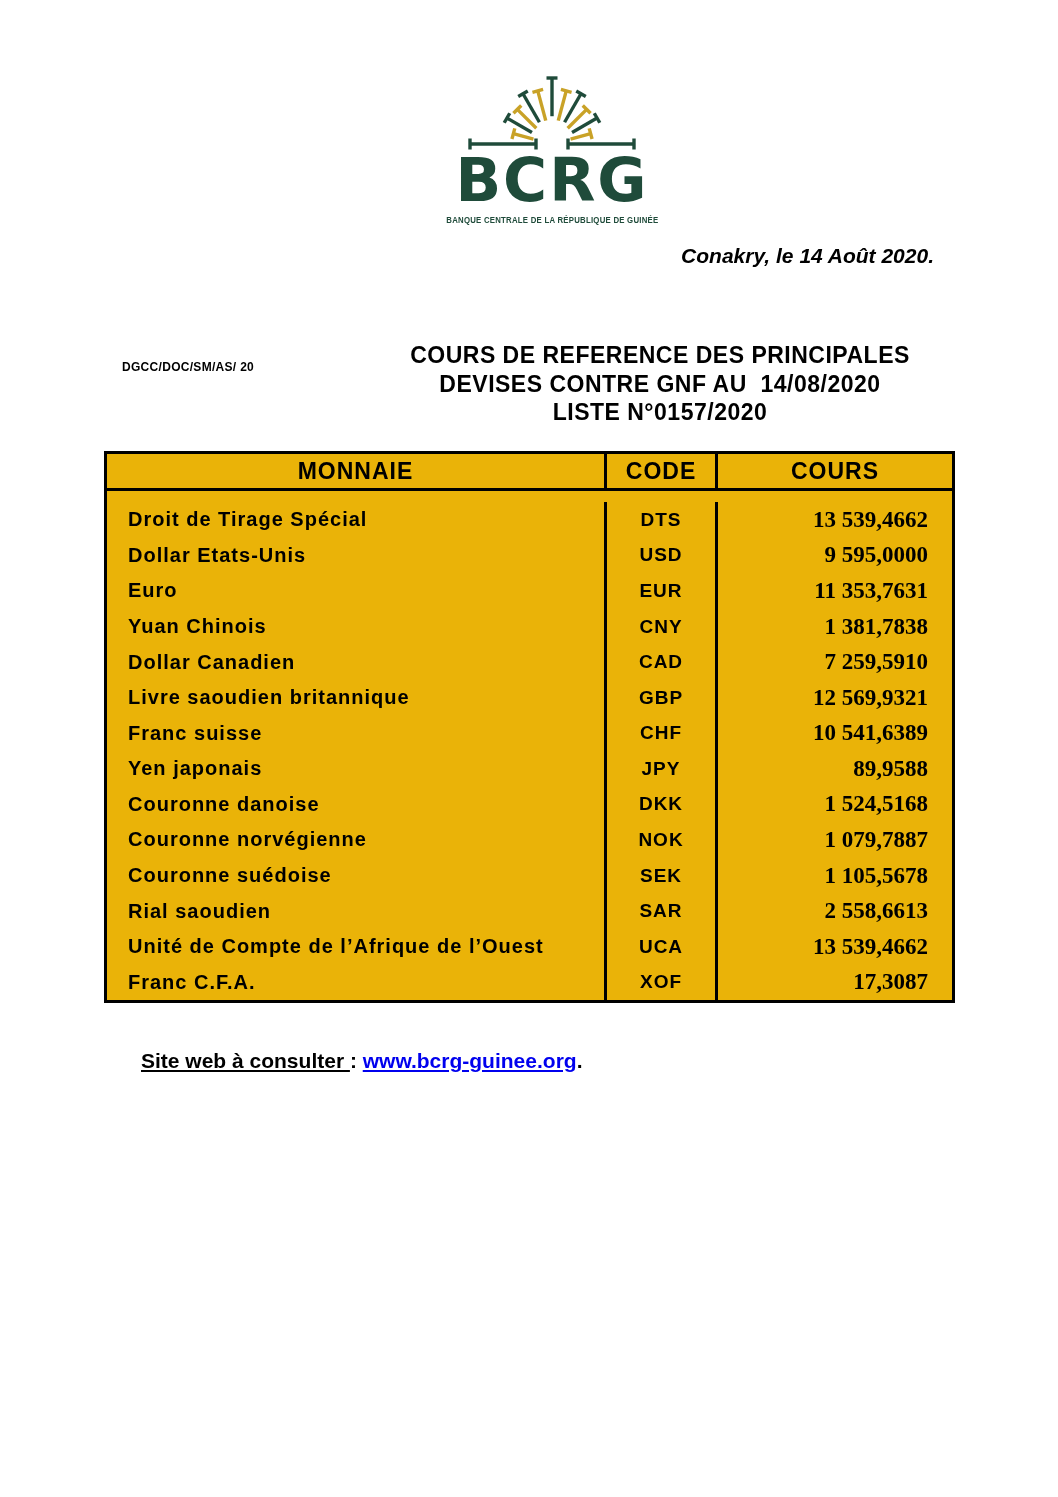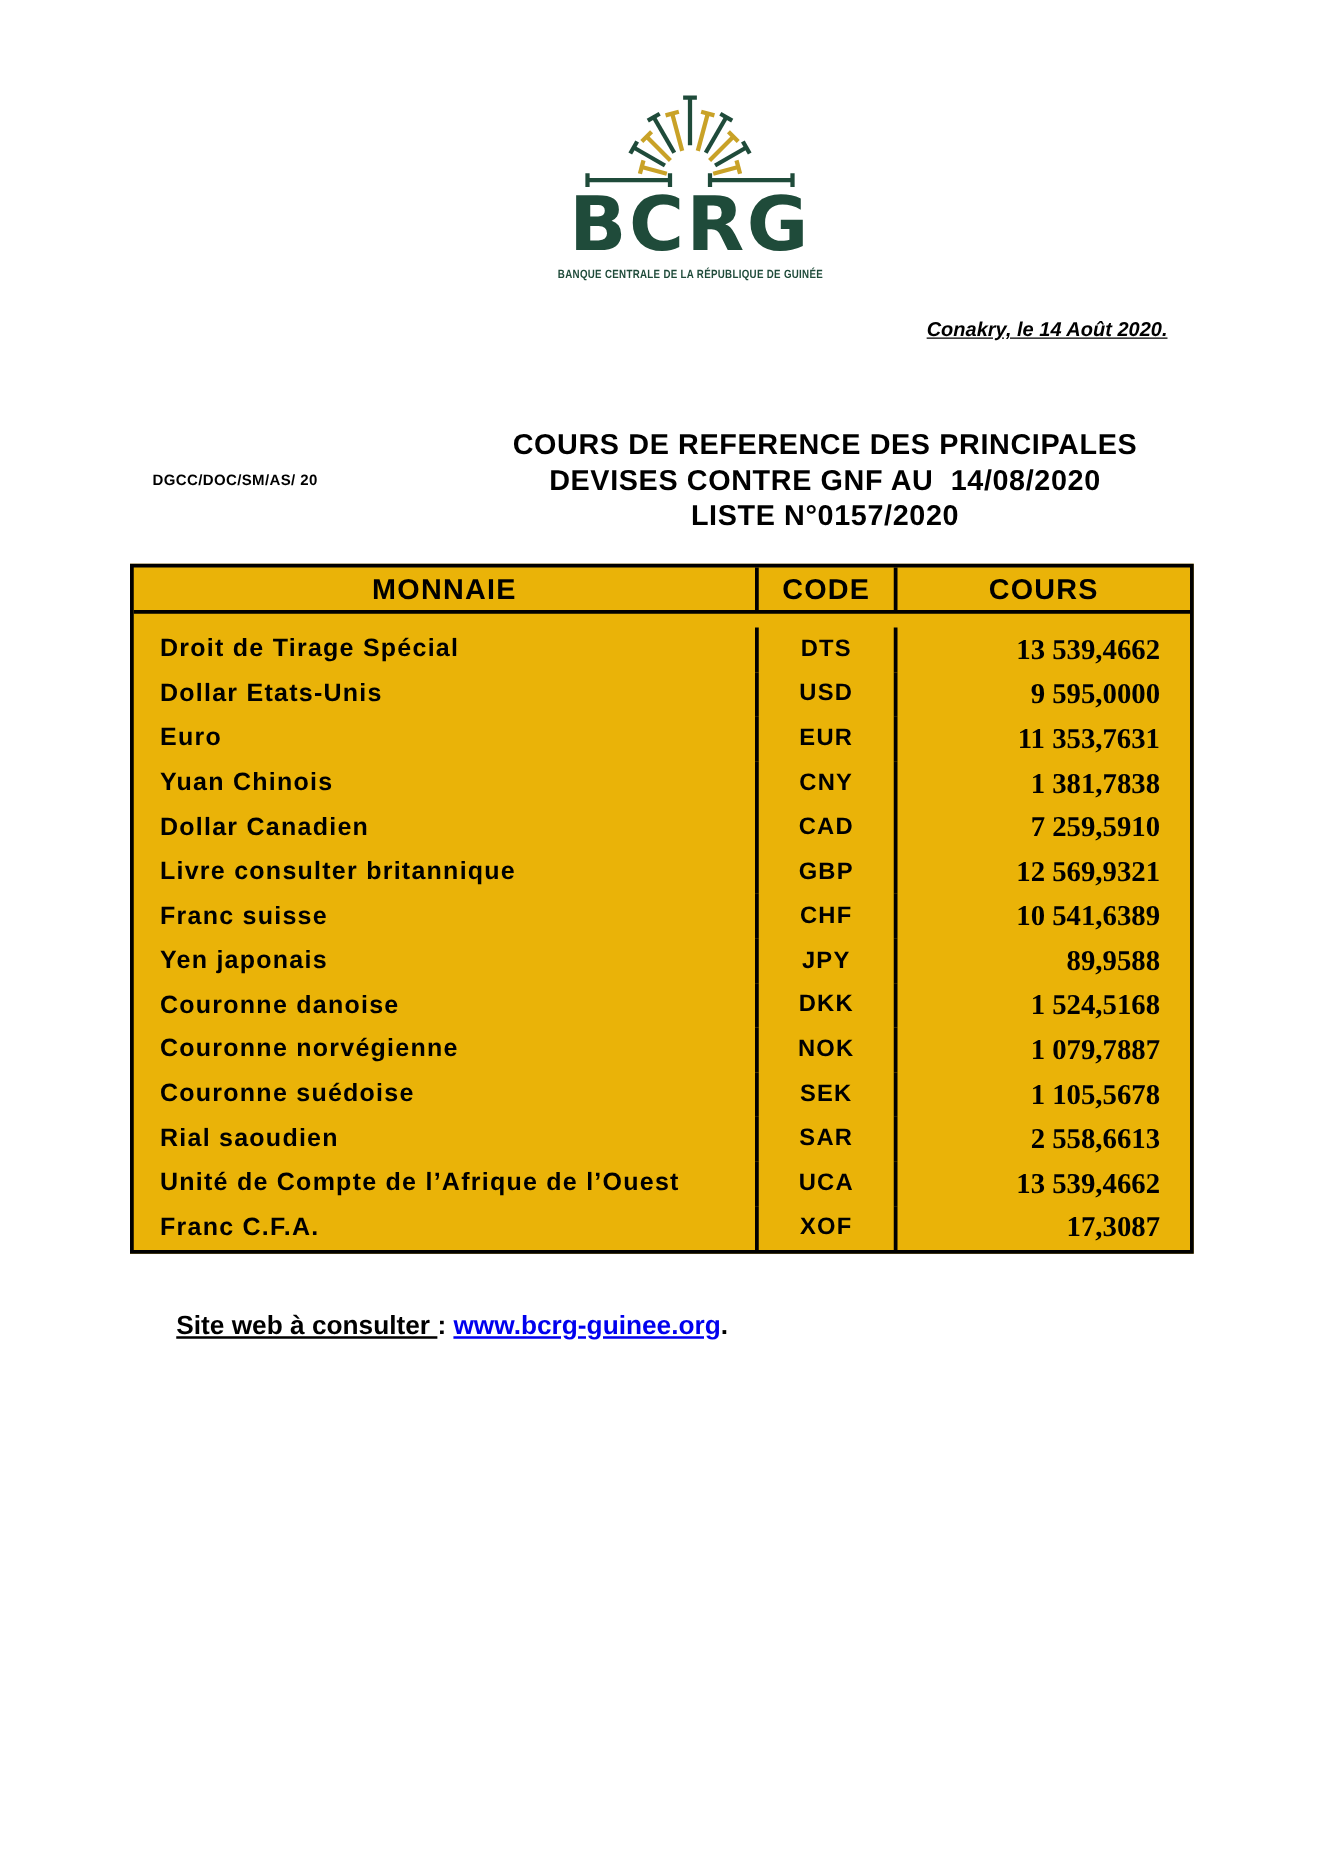--- a/index.html
+++ b/index.html
@@ -23,25 +23,25 @@
     letter-spacing:2px;line-height:1;margin-top:0;
   }
   .logo-tagline{
     font-size:9.5px;font-weight:bold;color:var(--brand-green);
     letter-spacing:.3px;white-space:nowrap;transform:scaleX(.82);
     margin-top:4px;
   }
 
   
   .date-line{
-    position:absolute;top:256px;right:124px;
-    font-size:16px;font-weight:bold;font-style:italic;white-space:pre;text-decoration:underline;
+    position:absolute;top:244px;right:124px;
+    font-size:21px;font-weight:bold;font-style:italic;white-space:pre;
   }
   .ref-code{
-    position:absolute;top:377px;left:122px;
+    position:absolute;top:360px;left:122px;
     font-size:12px;font-weight:bold;letter-spacing:.3px;white-space:pre;
   }
   .title-block{position:absolute;top:341px;left:262px;width:796px;text-align:center;}
   .title-line{
     font-size:23px;font-weight:bold;line-height:28.5px;
     letter-spacing:.5px;white-space:pre;
   }
 
   
   .rates-table{
@@ -153,21 +153,21 @@
     <div class="cell cell-monnaie br">Yuan Chinois</div>
     <div class="cell cell-code br">CNY</div>
     <div class="cell cell-cours">1 381,7838</div>
   </div>
         <div class="trow">
     <div class="cell cell-monnaie br">Dollar Canadien</div>
     <div class="cell cell-code br">CAD</div>
     <div class="cell cell-cours">7 259,5910</div>
   </div>
         <div class="trow">
-    <div class="cell cell-monnaie br">Livre consulter britannique</div>
+    <div class="cell cell-monnaie br">Livre saoudien britannique</div>
     <div class="cell cell-code br">GBP</div>
     <div class="cell cell-cours">12 569,9321</div>
   </div>
         <div class="trow">
     <div class="cell cell-monnaie br">Franc suisse</div>
     <div class="cell cell-code br">CHF</div>
     <div class="cell cell-cours">10 541,6389</div>
   </div>
         <div class="trow">
     <div class="cell cell-monnaie br">Yen japonais</div>

